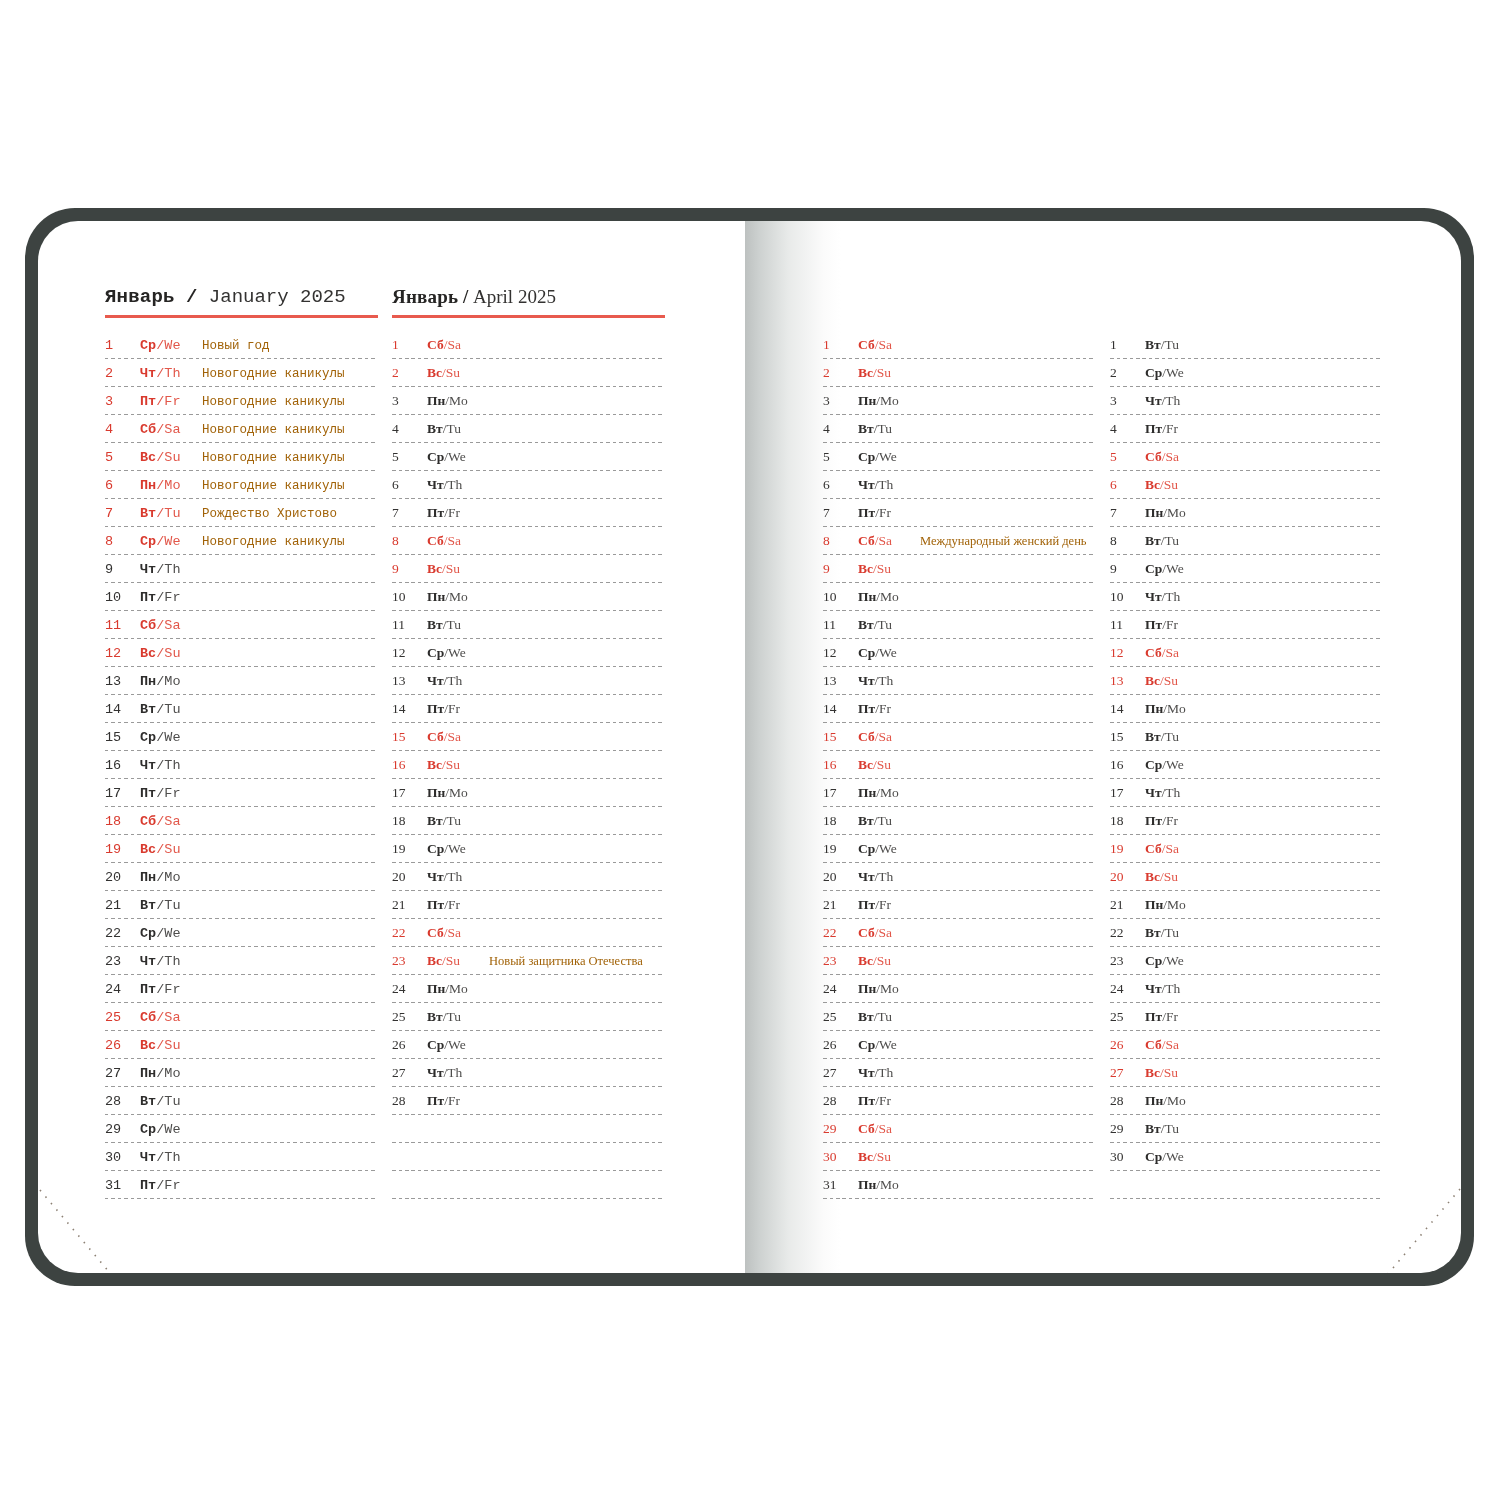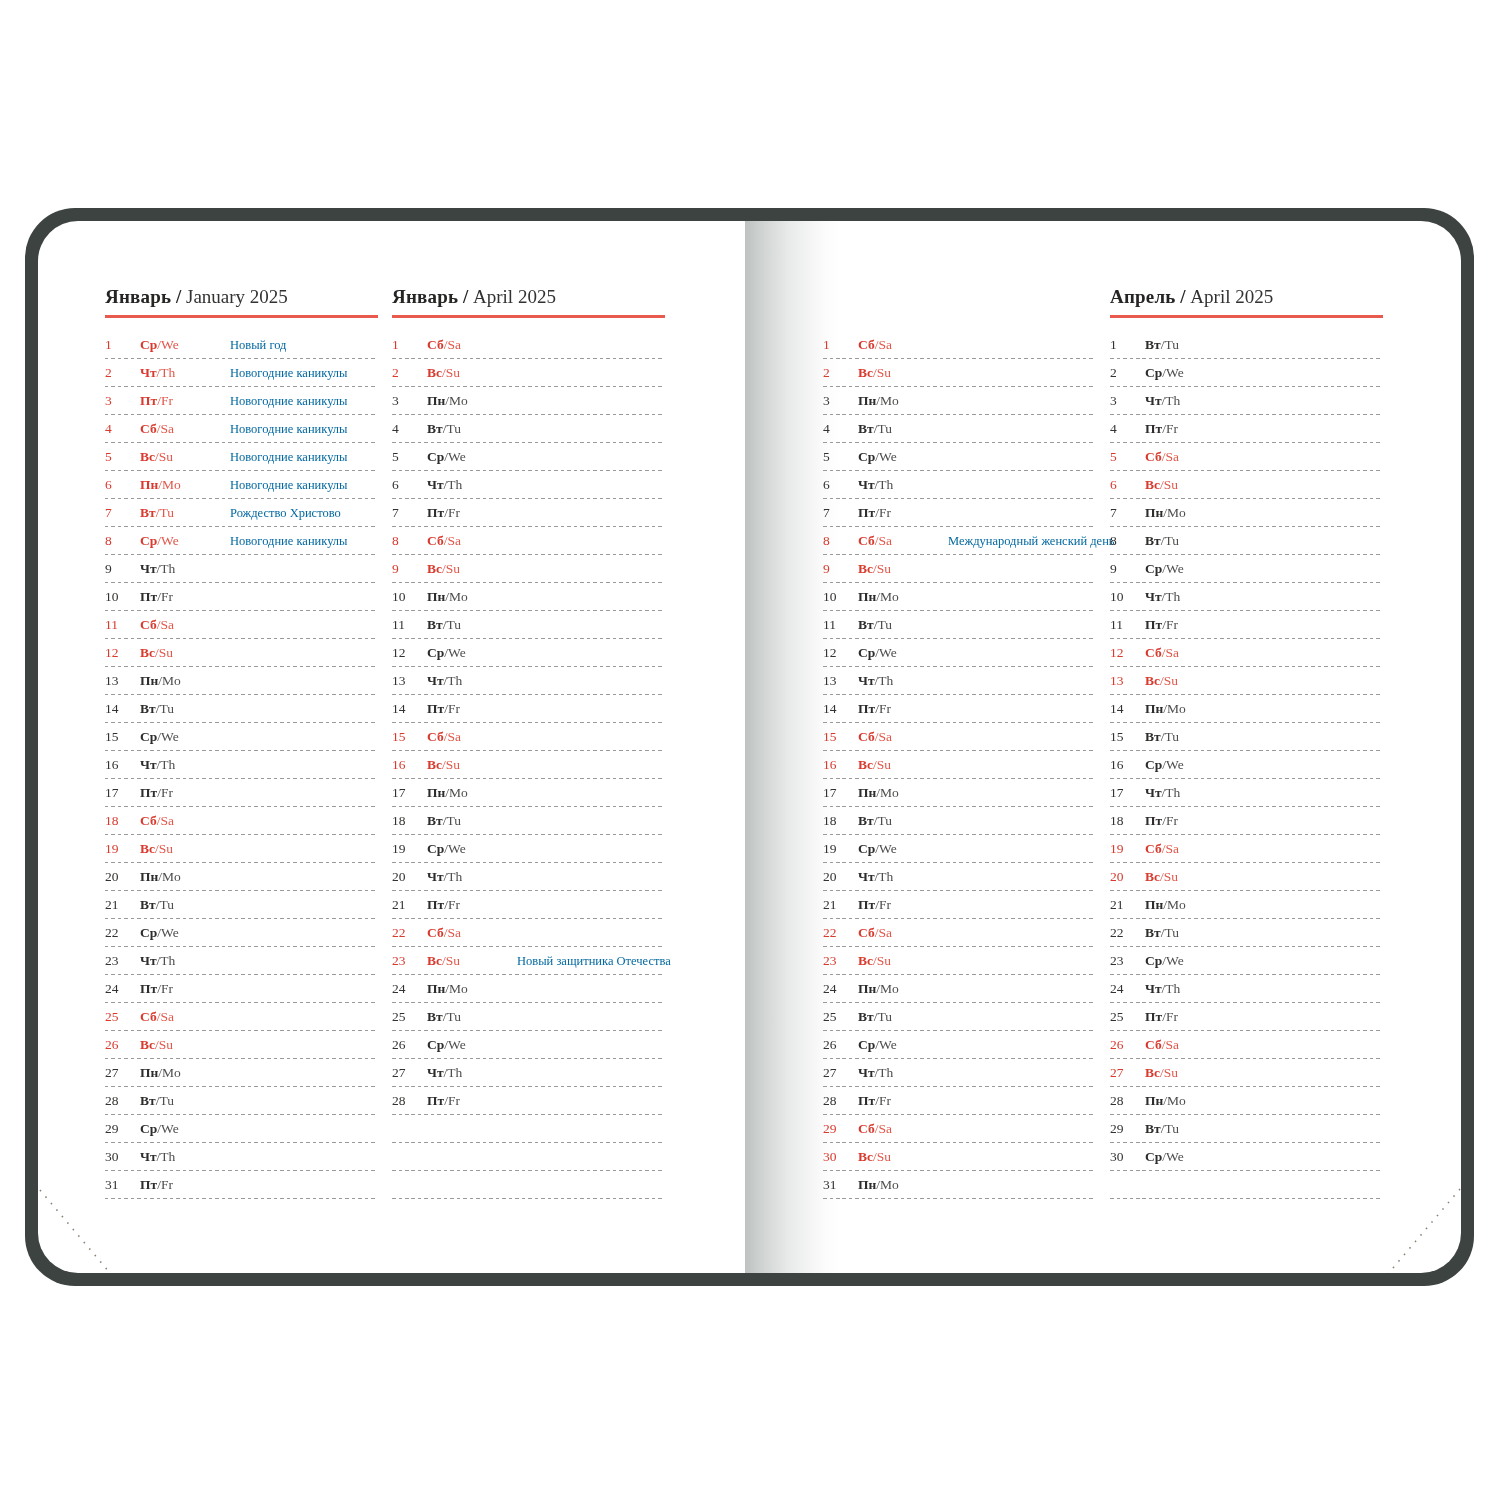--- a/index.html
+++ b/index.html
@@ -13,21 +13,21 @@
   }
   .page-spread{
     position:absolute;inset:13px;border-radius:40px;background:#ffffff;overflow:hidden;
   }
   .fold-shade{
     position:absolute;top:0;bottom:0;left:707px;width:96px;
     background:linear-gradient(to right,#bdc1c0 0%,#cdd1d0 15%,#e8eae9 45%,#fbfbfb 82%,#ffffff 100%);
   }
   .corner-svg{position:absolute;left:0;top:0;width:100%;height:100%;pointer-events:none;}
   .month-col{position:absolute;top:0;height:100%;width:273px;}
-  .col-jan{left:67px;}
+  .col-jan{left:67px;font-family:Liberation Mono, monospace;}
   .col-feb{left:354px;}
   .col-mar{left:785px;}
   .col-apr{left:1072px;}
   .month-header{
     position:absolute;top:63px;left:0;right:0;
     font-size:19px;line-height:26px;color:#262524;
     padding-bottom:5px;border-bottom:3px solid #e85a4e;
     white-space:nowrap;
   }
   .month-header .ru{font-weight:bold;letter-spacing:.2px;}
@@ -40,21 +40,21 @@
   .row::after{
     content:"";position:absolute;left:0;right:0;bottom:0;height:1px;
     background-image:repeating-linear-gradient(to right,#9a9a9a 0 3.5px,transparent 3.5px 6.5px);
   }
   .num{
     width:35px;font-size:13.5px;color:#333231;flex:0 0 auto;
   }
   .wd{width:62px;font-size:13.5px;color:#2e2d2c;flex:0 0 auto;white-space:nowrap;}
   .wd b{font-weight:bold;color:#2e2d2c;}
   .wd .lat{font-style:normal;color:#4e4d4c;}
-  .note{flex:1 1 auto;font-size:12.5px;color:#0369a1;padding-top:1px;white-space:nowrap;margin-left:28px;}
+  .note{flex:1 1 auto;font-size:12.5px;color:#a16207;padding-top:1px;white-space:nowrap;}
   .row.red .num{color:#d93a2e;}
   .row.red .wd b{color:#d93a2e;}
   .row.red .wd .lat{color:#e2574a;}
 </style>
 </head>
 <body>
 
 <div class="stage">
   <div class="cover">
     <div class="page-spread">
@@ -453,25 +453,20 @@
               <span class="wd"><b>Вс</b><span class="lat">/Su</span></span>
             </div>
             <div class="row">
               <span class="num">31</span>
               <span class="wd"><b>Пн</b><span class="lat">/Mo</span></span>
             </div>
           </div>
       </div>
 
       <div class="month-col col-apr">
-        <div class="month-header">
-          <span class="ru">Апрель</span>
-          <span class="sep">/</span>
-          <span class="en">April 2025</span>
-        </div>
         <div class="rows">
             <div class="row">
               <span class="num">1</span>
               <span class="wd"><b>Вт</b><span class="lat">/Tu</span></span>
             </div>
             <div class="row">
               <span class="num">2</span>
               <span class="wd"><b>Ср</b><span class="lat">/We</span></span>
             </div>
             <div class="row">

